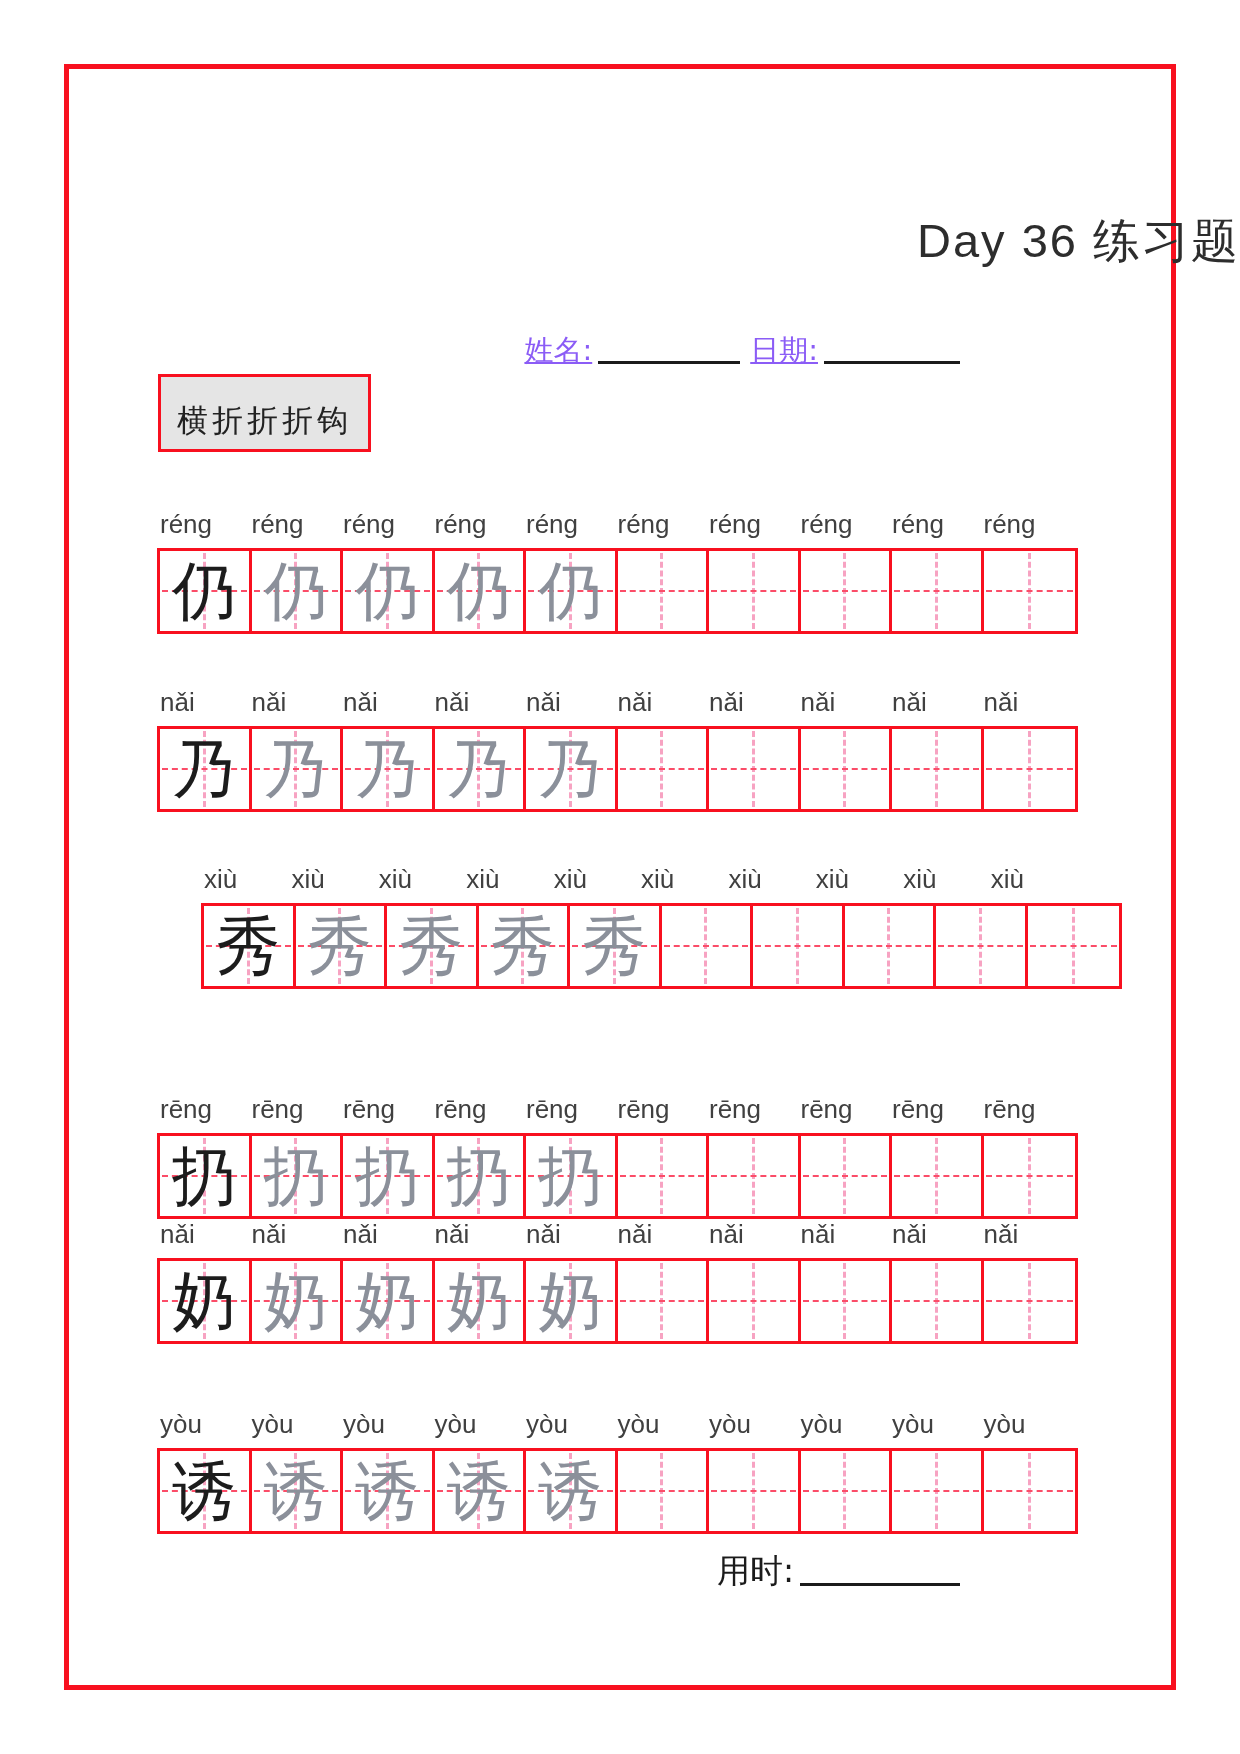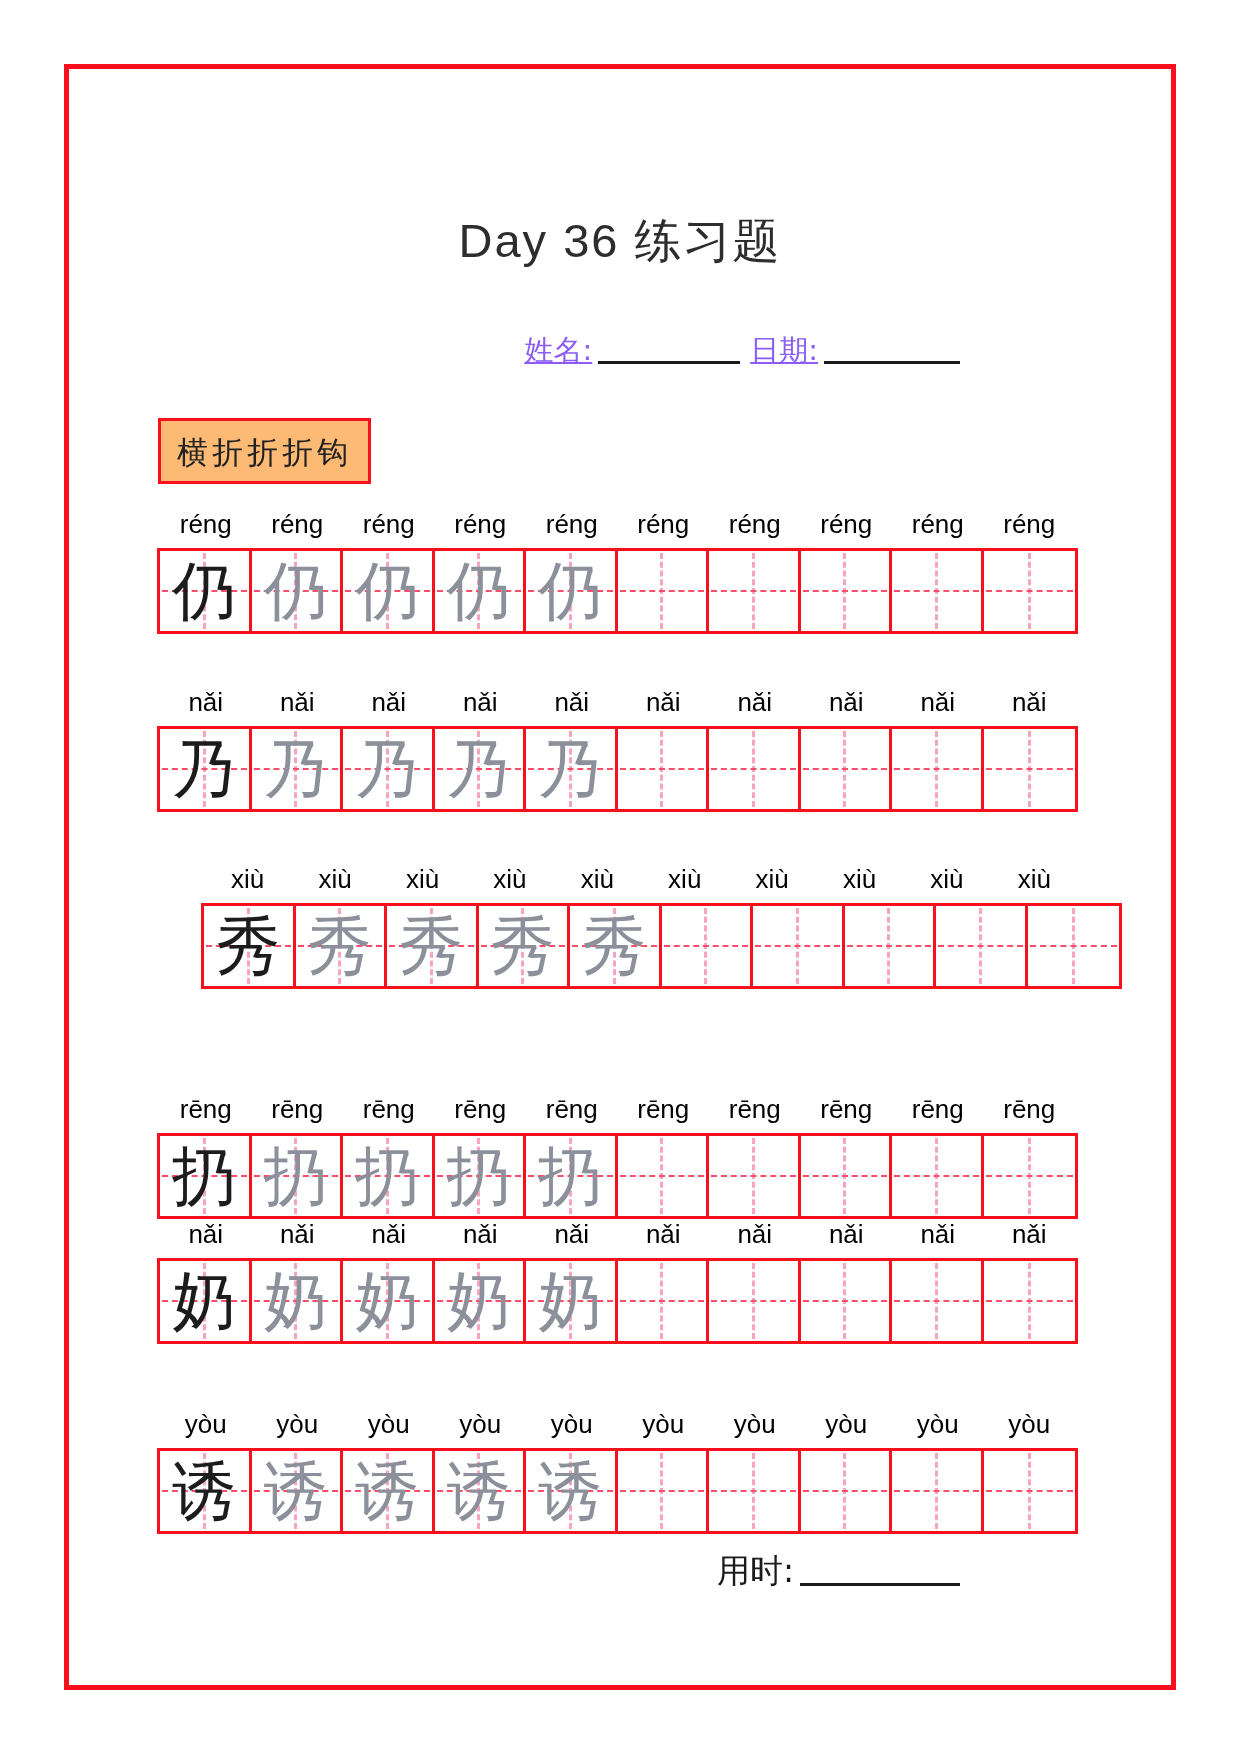--- a/index.html
+++ b/index.html
@@ -15,51 +15,51 @@
   body{
     width:1240px;height:1754px;position:relative;overflow:hidden;
     font-family:"Liberation Sans",sans-serif;color:var(--ink);
   }
   .frame{
     position:absolute;left:64px;top:64px;right:64px;bottom:64px;
     border:5px solid var(--red);background:#fff;
   }
   .title{
     position:absolute;top:210px;left:0;width:100%;
-    text-align:center;font-size:47px;font-weight:500;
+    text-align:right;font-size:47px;font-weight:500;
     letter-spacing:2px;color:#2d2d2d;
     font-family:"Liberation Sans",sans-serif;
   }
   .meta-line{
     position:absolute;top:331px;right:280px;
     display:flex;align-items:baseline;font-size:29px;color:#8b5cf6;
     font-family:"DejaVu Sans",sans-serif;
     text-decoration:underline;
   }
   .meta-line .lbl{white-space:nowrap;}
   .blank{
     display:inline-block;height:6px;border-bottom:3px solid #1b1b1b;
     margin:0 10px 0 6px;transform:translateY(4px);
   }
   .blank.w-name{width:142px;}
   .blank.w-date{width:136px;margin-right:0;}
   .blank.w-time{width:160px;margin-right:0;}
   .stroke-tag{
-    position:absolute;left:158px;top:418px;
-    border:3px solid var(--red);padding:11px 16px 7px 16px;
+    position:absolute;left:158px;top:374px;
+    border:3px solid var(--red);padding:23px 16px 7px 16px;
     font-size:31px;letter-spacing:4px;color:#222;
-    font-family:"DejaVu Serif",serif;background:#fdba74;
+    font-family:"DejaVu Serif",serif;background:#e5e5e5;
   }
   .prow{position:absolute;left:157px;width:921px;}
   .pinyin-row{
     display:flex;margin-bottom:11px;margin-left:3px;
   }
   .py{
-    width:91.5px;text-align:center;font-size:26px;line-height:26px;
-    color:#000000;font-family:"Liberation Sans",sans-serif;
+    width:91.5px;font-size:26px;line-height:26px;
+    color:#404040;font-family:"Liberation Sans",sans-serif;
   }
   .grid{
     display:flex;border:3px solid var(--red);background:#fff;width:921px;
   }
   .cell{
     width:91.5px;height:80px;position:relative;
     border-right:3px solid var(--red);
   }
   .cell:last-child{border-right:none;}
   .cell::before{

